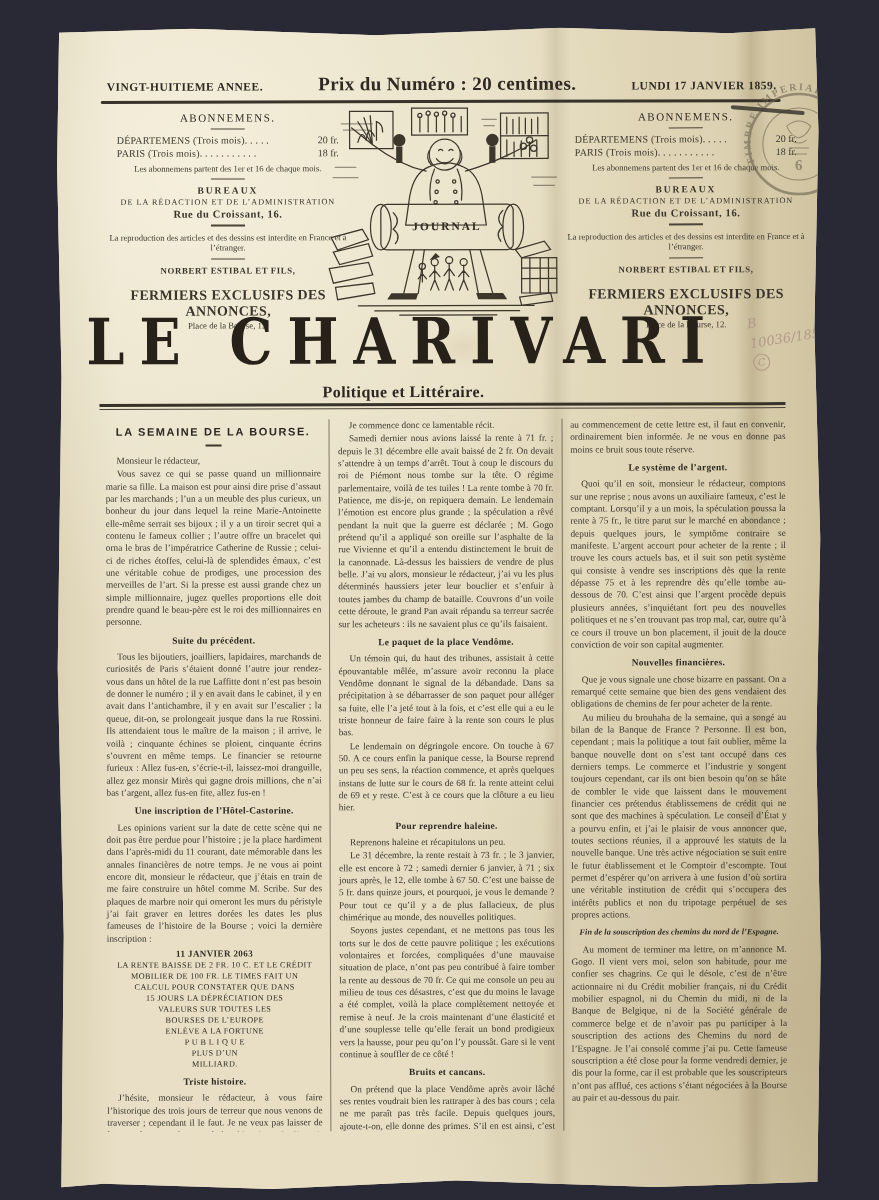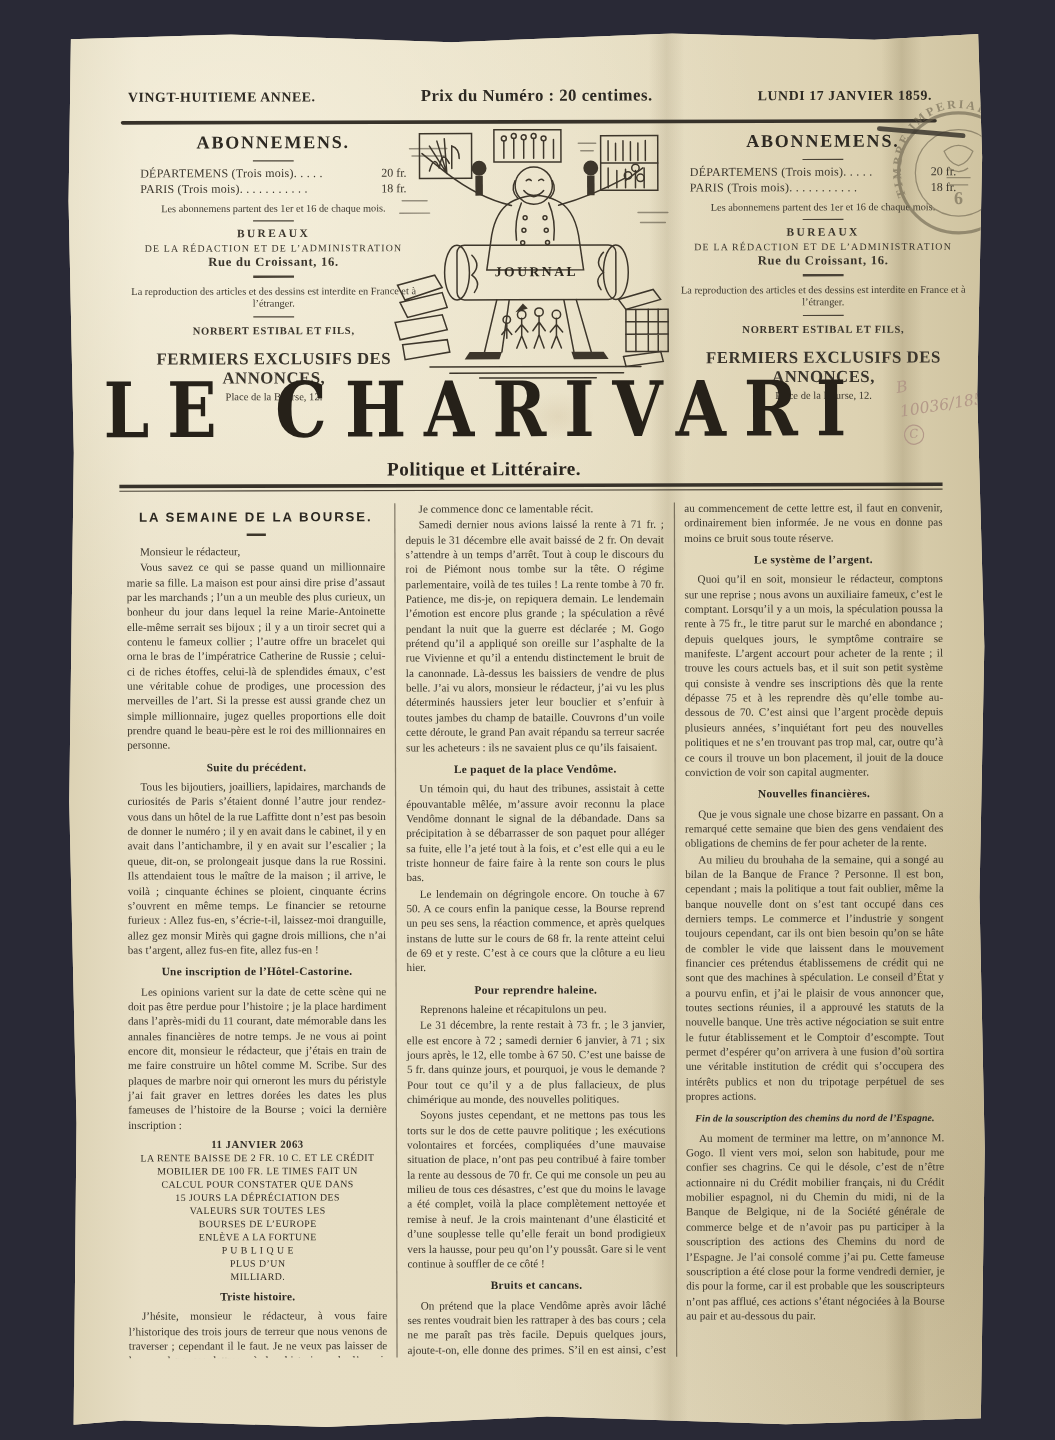--- a/index.html
+++ b/index.html
@@ -33,28 +33,28 @@
   .spot.s2{left:600px;top:980px;width:90px;height:60px;background:radial-gradient(closest-side,rgba(150,118,66,.10),transparent);}
   .spot.s3{left:380px;top:300px;width:60px;height:40px;background:radial-gradient(closest-side,rgba(150,118,66,.10),transparent);}
 
   
   .header-row{
     position:absolute;left:52px;right:44px;top:46px;
     display:flex;justify-content:space-between;align-items:baseline;
     font-weight:bold;letter-spacing:.5px;color:#2e2a23;
   }
   .hdr-left,.hdr-right{font-size:11.5px;}
-  .hdr-center{font-size:14px;letter-spacing:.4px;}
+  .hdr-center{font-size:19px;letter-spacing:.4px;}
   .header-rule{position:absolute;left:46px;right:40px;top:73px;height:3px;background:#37322a;border-radius:2px;}
 
   
   .abo{position:absolute;top:84px;width:258px;text-align:center;color:#3a352c;}
   .abo.left{left:44px;}
   .abo.right{left:502px;}
-  .abo .abo-title{font-weight:bold;font-size:15px;letter-spacing:1.5px;color:#2e2a23;}
+  .abo .abo-title{font-weight:normal;font-size:11px;letter-spacing:1.5px;color:#2e2a23;}
   .mini-rule{width:34px;height:1.2px;background:#4a4337;margin:5px auto;}
   .abo .price-line{display:flex;justify-content:space-between;padding:0 18px;font-size:10px;margin-top:2px;}
   .abo .price-line .lbl{letter-spacing:.2px;}
   .abo .note{font-size:8.6px;margin-top:5px;}
   .abo .bureaux1{font-weight:bold;font-size:9.5px;letter-spacing:2px;margin-top:6px;}
   .abo .bureaux2{font-size:8.2px;letter-spacing:1px;margin-top:2px;}
   .abo .bureaux3{font-weight:bold;font-size:10.5px;margin-top:2px;letter-spacing:.6px;}
   .abo .repro{font-size:8.6px;margin-top:6px;line-height:1.25;}
   .abo .est1{font-weight:bold;font-size:8.8px;letter-spacing:.6px;margin-top:6px;}
   .abo .est2{font-weight:bold;font-size:14px;letter-spacing:.4px;margin-top:12px;}

